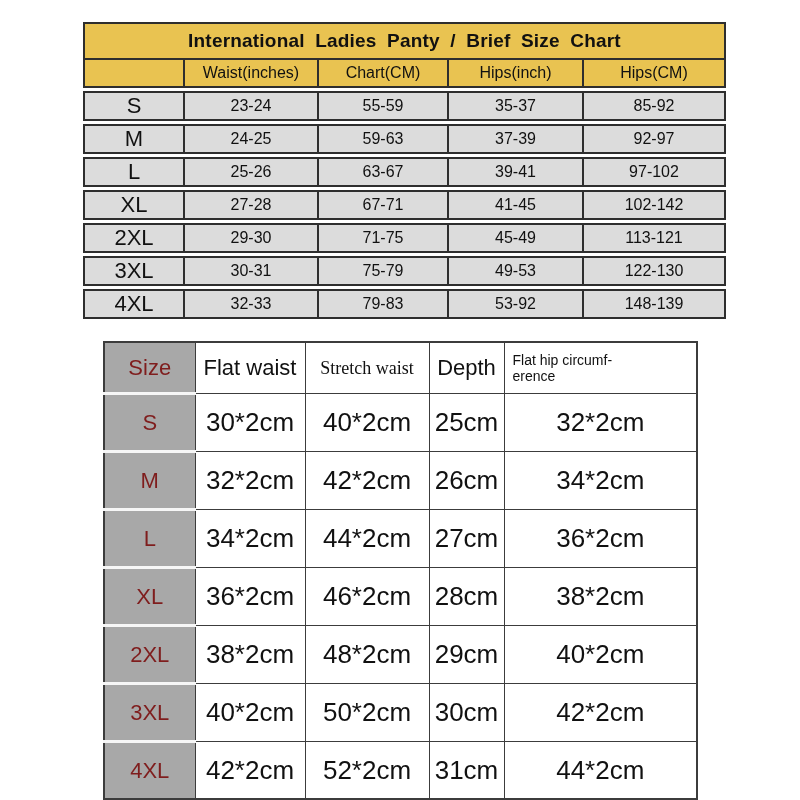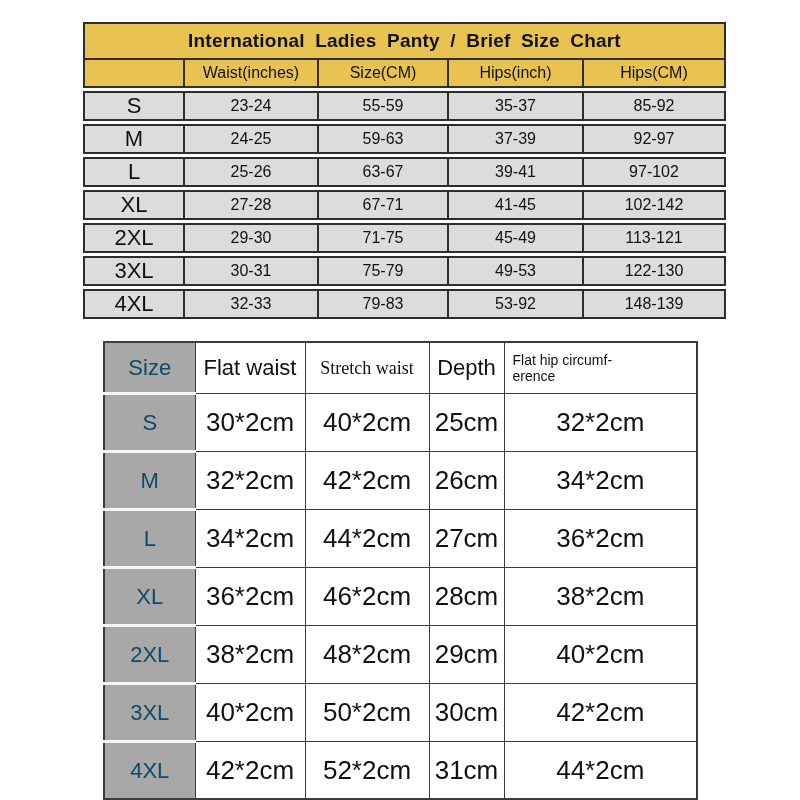--- a/index.html
+++ b/index.html
@@ -80,21 +80,21 @@
     text-align: center;
     vertical-align: middle;
     padding: 0 2px;
     overflow: hidden;
   }
   table.t2 tr.t2-head td { height: 49px; }
   table.t2 tr.t2-row td  { height: 55px; font-size: 26px; white-space: nowrap; }
 
   table.t2 td.size-col {
     background: #a8a8a8;
-    color: #0c4a6e;
+    color: #7f1d1d;
   }
   table.t2 tr.t2-head td.size-col { font-size: 22px; }
   table.t2 tr.t2-row  td.size-col {
     font-size: 22px;
     border-top: 3px solid #f6f6f6;
   }
   table.t2 td.h-flat   { font-size: 22px; }
   table.t2 td.h-stretch{ font-size: 18px; font-family: Liberation Serif, serif; }
   table.t2 td.h-depth  { font-size: 22px; margin-left: 44px; }
   table.t2 td.h-hip    {
@@ -122,21 +122,21 @@
         <col style="width:135px">
         <col style="width:142px">
     </colgroup>
     <tbody>
       <tr>
         <td colspan="5" class="t1-title">International Ladies Panty / Brief Size Chart</td>
       </tr>
       <tr class="t1-head">
         <td></td>
         <td>Waist(inches)</td>
-        <td>Size(CM)</td>
+        <td>Chart(CM)</td>
         <td>Hips(inch)</td>
         <td>Hips(CM)</td>
       </tr>
 
       <tr class="gap">
           <td colspan="5"></td>
         </tr>
       <tr class="t1-row">
         <td class="sz">S</td>
         <td>23-24</td>

